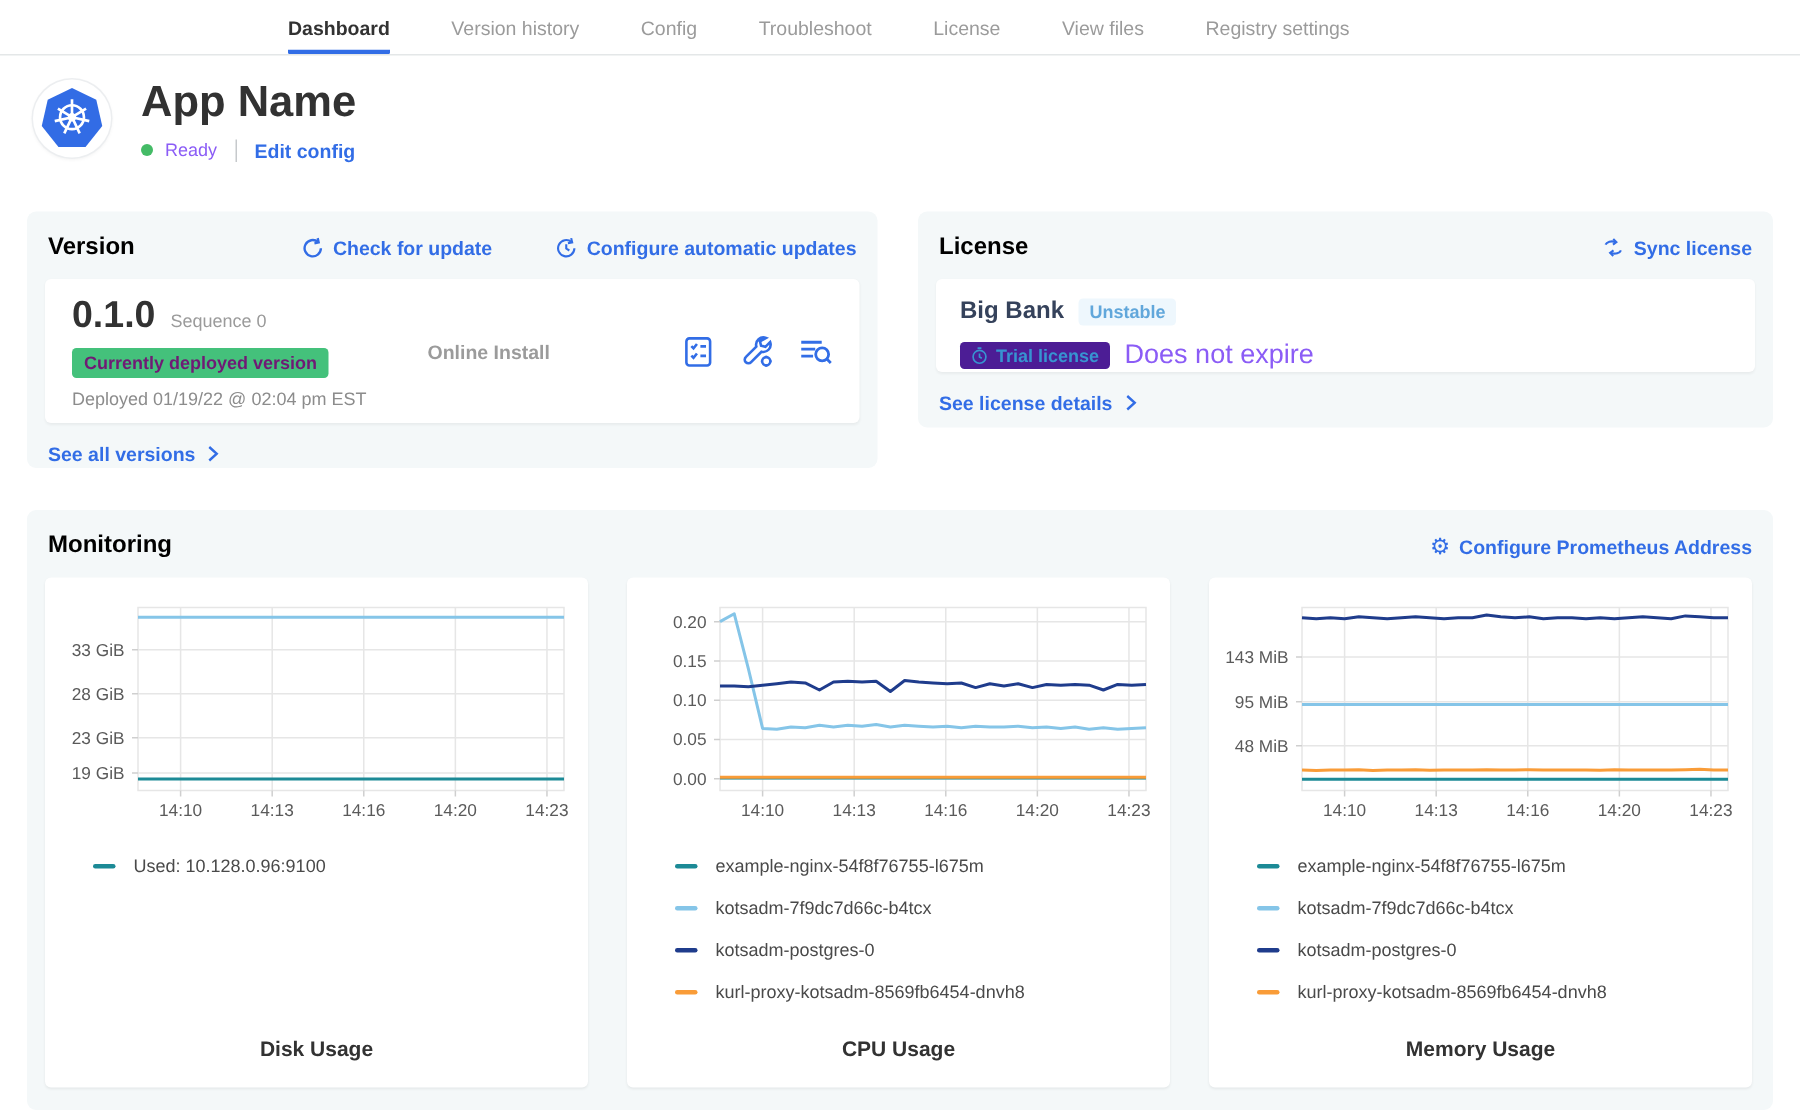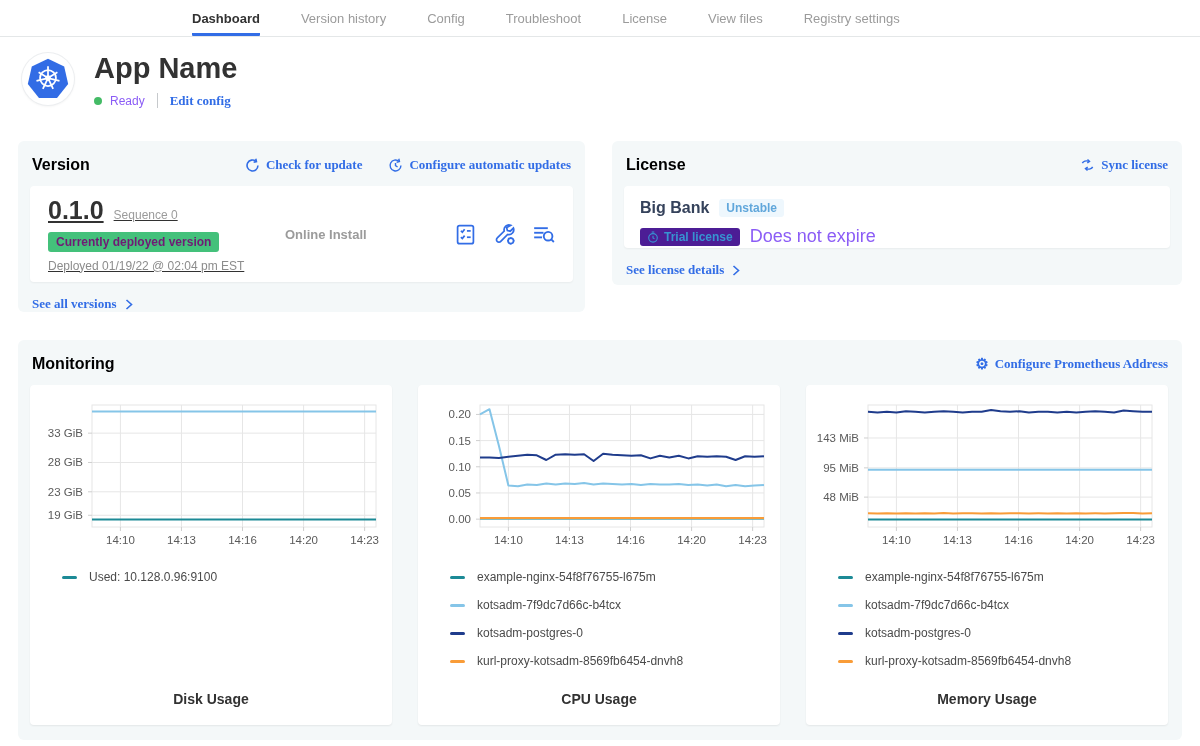--- a/index.html
+++ b/index.html
@@ -17,37 +17,37 @@
   .app-header { position:absolute; left:22px; top:53px; display:flex; align-items:flex-start; }
   .k8s-badge { width:52px; height:52px; border-radius:50%; background:#fff;
     box-shadow:0 0 0 1px #eceef0, 0 1px 3px rgba(0,0,0,.08); display:flex; align-items:center; justify-content:center; }
   .app-head-text { margin-left:20px; }
   .app-title { font-size:29px; font-weight:bold; color:#323232; line-height:1.1; }
   .app-status-row { display:flex; align-items:center; margin-top:8px; gap:8px; }
   .status-dot { width:8px; height:8px; border-radius:50%; background:#44bb66; }
   .status-text { font-size:12px; color:#8b5cf6; }
   .vdiv { width:1px; height:15px; background:#c6c9cc; margin:0 4px; }
   .link { color:#326de6; font-weight:bold; font-size:13px; cursor:pointer; text-decoration:none;
-    display:inline-flex; align-items:center; gap:6px;font-family:Liberation Serif, serif; }
+    display:inline-flex; align-items:center; gap:6px; }
 
   
   .section { position:absolute; background:#f4f8f9; border-radius:6px; }
   .section-head { display:flex; justify-content:space-between; align-items:center; padding:15px 14px 12px 14px; }
   .section-title { font-size:16px; font-weight:bold; color:#000000; }
-  .head-links { display:flex; gap:26px; }
+  .head-links { display:flex; gap:42px; }
 
   #version-section { left:18px; top:141px; width:567px; height:171px; }
   #license-section { left:612px; top:141px; width:570px; height:144px; }
   #monitoring-section { left:18px; top:340px; width:1164px; height:400px; }
 
   .inner-card { background:#fff; border-radius:4px; margin:0 12px; box-shadow:0 1px 2px rgba(0,0,0,.05); }
 
   
   .version-card { display:flex; align-items:center; padding:14px 18px; height:96px; }
-  .vc-left { width:215px;text-decoration:underline; }
+  .vc-left { width:215px; }
   .ver-row { display:flex; align-items:baseline; gap:10px; }
   .ver-num { font-size:25px; font-weight:bold; color:#323232; }
   .ver-seq { font-size:12px; color:#9b9b9b; }
   .deployed-badge { display:inline-block; margin-top:7px; background:#44c17b; color:#701a75;
     font-size:12px; font-weight:bold; padding:3px 8px; border-radius:3px; }
   .deployed-at { margin-top:7px; font-size:12px; color:#8c8c8c; }
   .vc-mid { flex:1; text-align:left; font-size:13px; font-weight:bold; color:#9b9b9b; padding-left:22px; }
   .vc-icons { display:flex; gap:16px; align-items:center; color:#326de6; }
   .vc-icons svg { display:block; cursor:pointer; }
   .section-foot { padding:12px 14px; }

